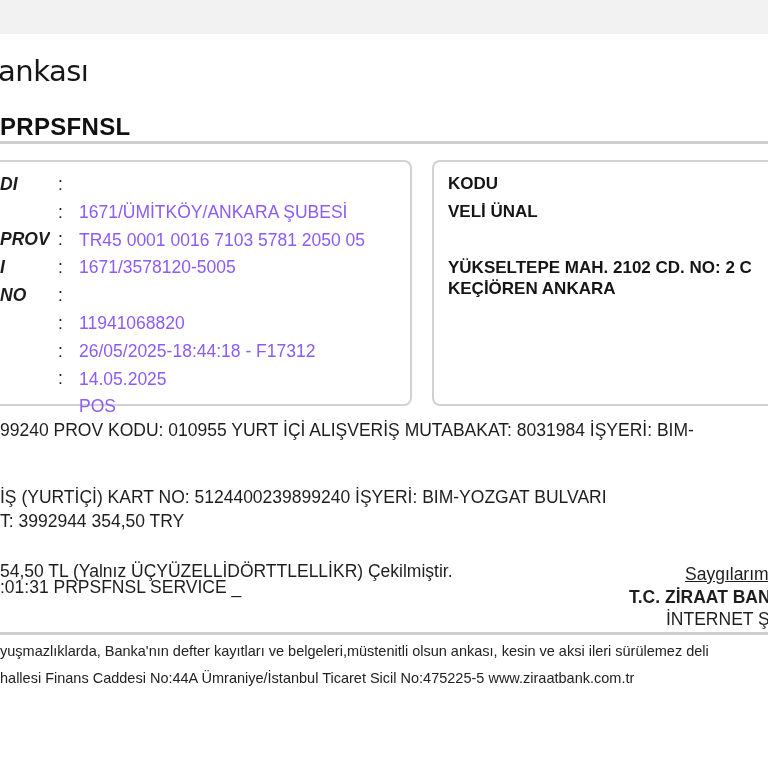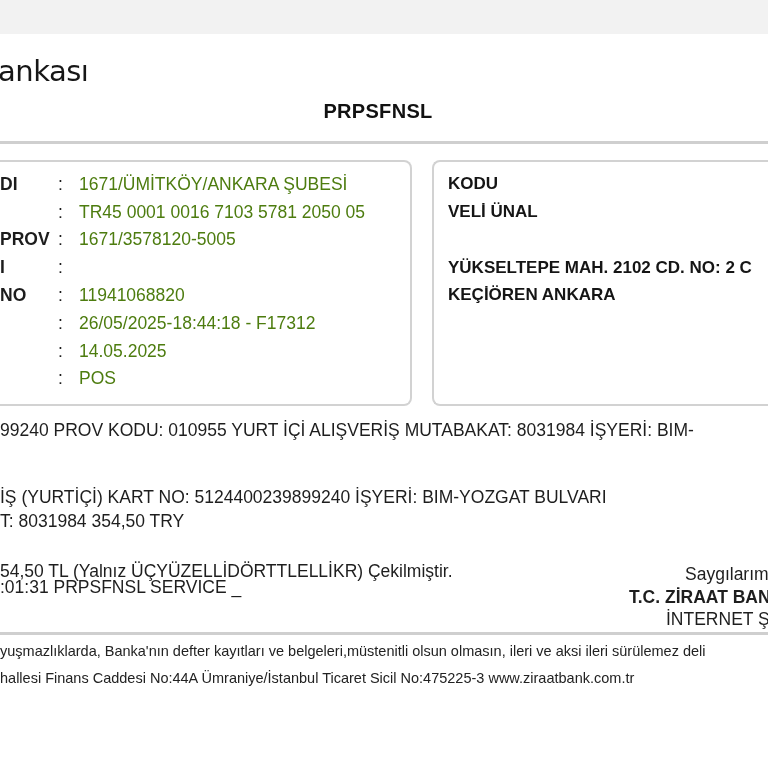--- a/index.html
+++ b/index.html
@@ -4,31 +4,31 @@
   <style>
     html, body { margin: 0; padding: 0; }
     body {
       width: 768px; height: 768px; overflow: hidden; position: relative;
       background: #ffffff;
       font-family: "Liberation Sans", sans-serif;
       color: #1c1c1c;
     }
     .top-band { position: absolute; left: 0; top: 0; width: 768px; height: 34px; background: #f2f2f2; }
     .logo { position: absolute; left: -2px; top: 54px; font-family: "DejaVu Sans", sans-serif; font-size: 29px; font-weight: 500; letter-spacing: -0.5px; color: #161616; }
-    .doc-title { position: absolute; left: 0; width: 756px; top: 100px; text-align: center; font-size: 20px; font-weight: bold; color: #111; letter-spacing: 0.3px; }
+    .doc-title { position: absolute; left: 0; width: 756px; top: 113px; font-size: 24px; font-weight: bold; color: #111; letter-spacing: 0.3px; }
     .rule { position: absolute; left: 0; width: 768px; height: 3px; background: #cfcfcf; }
     .rule.r1 { top: 141px; }
     .rule.r2 { top: 632px; height: 3px; }
     .box { position: absolute; border: 2px solid #d2d2d2; border-radius: 8px; background: #fff; }
     .box.left { left: -12px; top: 160px; width: 422px; height: 242px; border-left: none; border-top-left-radius: 0; border-bottom-left-radius: 0; }
     .box.right { left: 432px; top: 160px; width: 360px; height: 242px; border-right: none; }
     .row { position: absolute; left: 0; height: 28px; font-size: 17.5px; line-height: 28px; white-space: nowrap; }
-    .row .lbl { position: absolute; left: 0; font-weight: bold; width: 50px; overflow: hidden; }
+    .row .lbl { position: absolute; left: 0; font-weight: bold; width: 50px; overflow: hidden; font-style: italic; }
     .row .colon { position: absolute; left: 58px; }
-    .row .val { position: absolute; left: 79px; color: #4d7c0f; }
+    .row .val { position: absolute; left: 79px; color: #8b5cf6; margin-top: 28px; }
     .addr { position: absolute; left: 448px; font-size: 17px; font-weight: bold; white-space: nowrap; color: #151515; }
     .desc { position: absolute; left: 0; font-size: 17.5px; white-space: nowrap; color: #1e1e1e; }
     .right-sign { position: absolute; font-size: 17.5px; white-space: nowrap; color: #1e1e1e; }
     .foot { position: absolute; left: 0; font-size: 14.5px; white-space: nowrap; color: #222; }
   </style>
 </head>
 <body>
 
 <div class="top-band"></div>
 
@@ -78,29 +78,29 @@
     <span class="lbl"></span>
     <span class="colon">:</span>
     <span class="val">POS</span>
   </div>
 </div>
 
 <div class="box right"></div>
 <div class="addr" style="top:174px">KODU</div>
 <div class="addr" style="top:202px">VELİ ÜNAL</div>
 <div class="addr" style="top:258px">YÜKSELTEPE MAH. 2102 CD. NO: 2 C</div>
-<div class="addr" style="top:285px">KEÇİÖREN ANKARA</div>
+<div class="addr" style="top:279px">KEÇİÖREN ANKARA</div>
 
 <div class="desc" style="top:420px">99240 PROV KODU: 010955 YURT İÇİ ALIŞVERİŞ MUTABAKAT: 8031984 İŞYERİ: BIM-</div>
 <div class="desc" style="top:487px">İŞ (YURTİÇİ) KART NO: 5124400239899240 İŞYERİ: BIM-YOZGAT BULVARI</div>
-<div class="desc" style="top:511px">T: 8031984 354,50 TRY</div>
+<div class="desc" style="top:511px">T: 3992944 354,50 TRY</div>
 
 <div class="desc" style="top:561px">54,50 TL (Yalnız ÜÇYÜZELLİDÖRTTLELLİKR) Çekilmiştir.</div>
 <div class="desc" style="top:577px">:01:31 PRPSFNSL SERVICE _</div>
 
-<div class="right-sign" style="left:685px; top:564px;">Saygılarım</div>
+<div class="right-sign" style="left:685px; top:564px;text-decoration:underline;">Saygılarım</div>
 <div class="right-sign" style="left:629px; top:587px; font-weight:bold;">T.C. ZİRAAT BAN</div>
 <div class="right-sign" style="left:666px; top:609px;">İNTERNET Ş</div>
 
 <div class="rule r2"></div>
 
-<div class="foot" style="top:643px">yuşmazlıklarda, Banka'nın defter kayıtları ve belgeleri,müstenitli olsun olmasın, ileri ve aksi ileri sürülemez deli</div>
-<div class="foot" style="top:670px">hallesi Finans Caddesi No:44A Ümraniye/İstanbul Ticaret Sicil No:475225-3 www.ziraatbank.com.tr</div>
+<div class="foot" style="top:643px">yuşmazlıklarda, Banka'nın defter kayıtları ve belgeleri,müstenitli olsun ankası, kesin ve aksi ileri sürülemez deli</div>
+<div class="foot" style="top:670px">hallesi Finans Caddesi No:44A Ümraniye/İstanbul Ticaret Sicil No:475225-5 www.ziraatbank.com.tr</div>
 
 </body></html>

